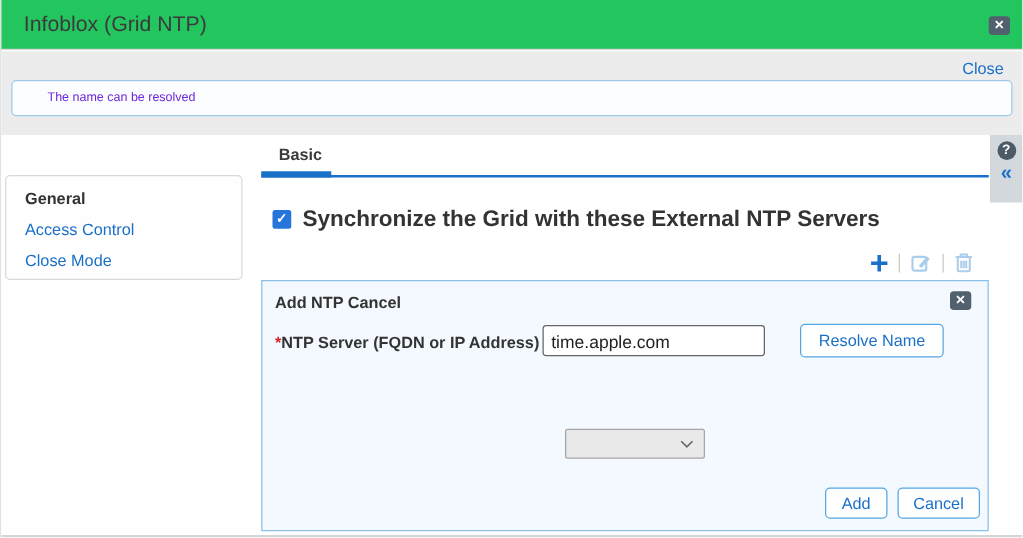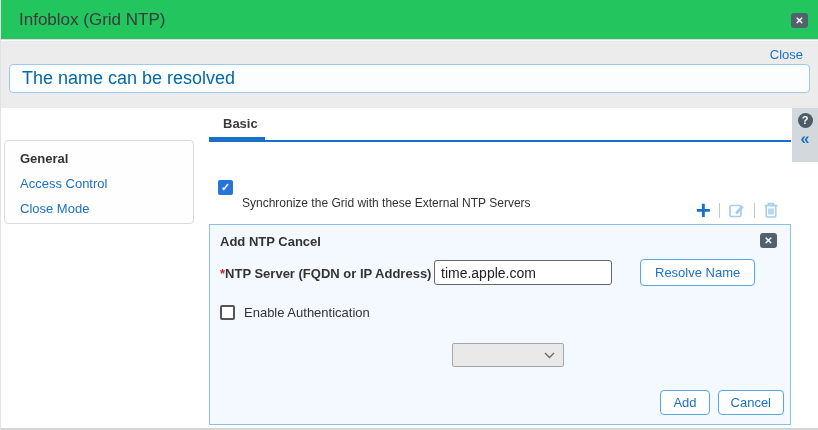--- a/index.html
+++ b/index.html
@@ -17,21 +17,21 @@
   .icon-btn-dark { width:17px; height:15px; background:#51626e; border-radius:3px;
     color:#fff; font-size:10px; font-weight:bold; line-height:15px; text-align:center;
     cursor:pointer; }
   .titlebar-close { position:absolute; right:10px; top:13px; }
   
   .band { position:absolute; top:41px; left:0; right:0; height:67px; background:#ececec; }
   .close-link { position:absolute; right:15px; top:6px; color:#1a70c8;
     font-size:13px; cursor:pointer; }
   .message-box { position:absolute; left:8px; right:8px; top:23px; height:29px;
     background:#fbfdff; border:1px solid #9dcaea; border-radius:4px;
-    line-height:27px; padding-left:12px; font-size:18px; color:#0369a1; }
+    line-height:27px; padding-left:28px; font-size:10px; color:#6d28d9; }
   
   .content { position:absolute; top:108px; left:0; right:0; bottom:0; background:#fff; }
   .help-strip { position:absolute; top:0; right:0; width:26px; height:54px;
     background:#d2d8db; display:flex; flex-direction:column; align-items:center;
     padding-top:5px; gap:4px; }
   .help-icon { width:15px; height:15px; border-radius:50%; background:#4c5b66;
     color:#fff; font-size:11px; font-weight:bold; line-height:15px; text-align:center;
     cursor:pointer; }
   .collapse-icon { color:#1a70c8; font-size:16px; font-weight:bold; line-height:14px;
     cursor:pointer; }
@@ -48,21 +48,21 @@
   .side-item { height:25px; font-size:13px; line-height:18px; cursor:pointer; }
   .side-item.active { font-weight:bold; color:#333; }
   .side-item.link { color:#1a70c8; }
   
   .sync-row { position:absolute; left:217px; top:57px; display:flex;
     align-items:center; gap:9px; }
   .cb { width:15px; height:15px; border-radius:2px; flex:0 0 auto; cursor:pointer; }
   .cb.checked { background:#2575db; color:#fff; font-size:11px; font-weight:bold;
     line-height:15px; text-align:center; }
   .cb.unchecked { background:#fff; border:2px solid #555; }
-  .sync-label { font-size:12px; font-weight:normal; color:#333;margin-top:31px; }
+  .sync-label { font-size:18px; font-weight:bold; color:#333; }
   
   .toolbar { position:absolute; top:92px; right:39px; display:flex;
     align-items:center; gap:8px; height:20px; }
   .plus-icon { color:#1a70c8; font-size:26px; font-weight:bold; line-height:18px;
     cursor:pointer; }
   .tb-sep { width:1px; height:15px; background:#c9c9c9; }
   .tb-svg { cursor:pointer; display:block; }
   
   .panel { position:absolute; left:208px; top:116px; width:582px; height:201px;
     background:#f3f9fe; border:1px solid #8abfe7; }
@@ -146,24 +146,20 @@
   <div class="panel">
     <div class="panel-title">Add NTP Cancel</div>
     <div class="icon-btn-dark panel-close">✕</div>
 
     <div class="field-label lbl-ntp">
       <span class="req">*</span><span>NTP Server (FQDN or IP Address)</span>
     </div>
     <input class="text-input" type="text" value="time.apple.com" style="">
     <button class="btn btn-resolve">Resolve Name</button>
 
-    <div class="auth-row">
-      <div class="cb unchecked"></div>
-      <span class="auth-label">Enable Authentication</span>
-    </div>
 
     <div class="select">
       <svg class="chev" width="11" height="7" viewBox="0 0 11 7" fill="none" stroke="#6a6a6a" stroke-width="1.4">
         <polyline points="1,1 5.5,5.5 10,1"></polyline>
       </svg>
     </div>
 
     <div class="panel-footer">
       <button class="btn">Add</button>
       <button class="btn">Cancel</button>

